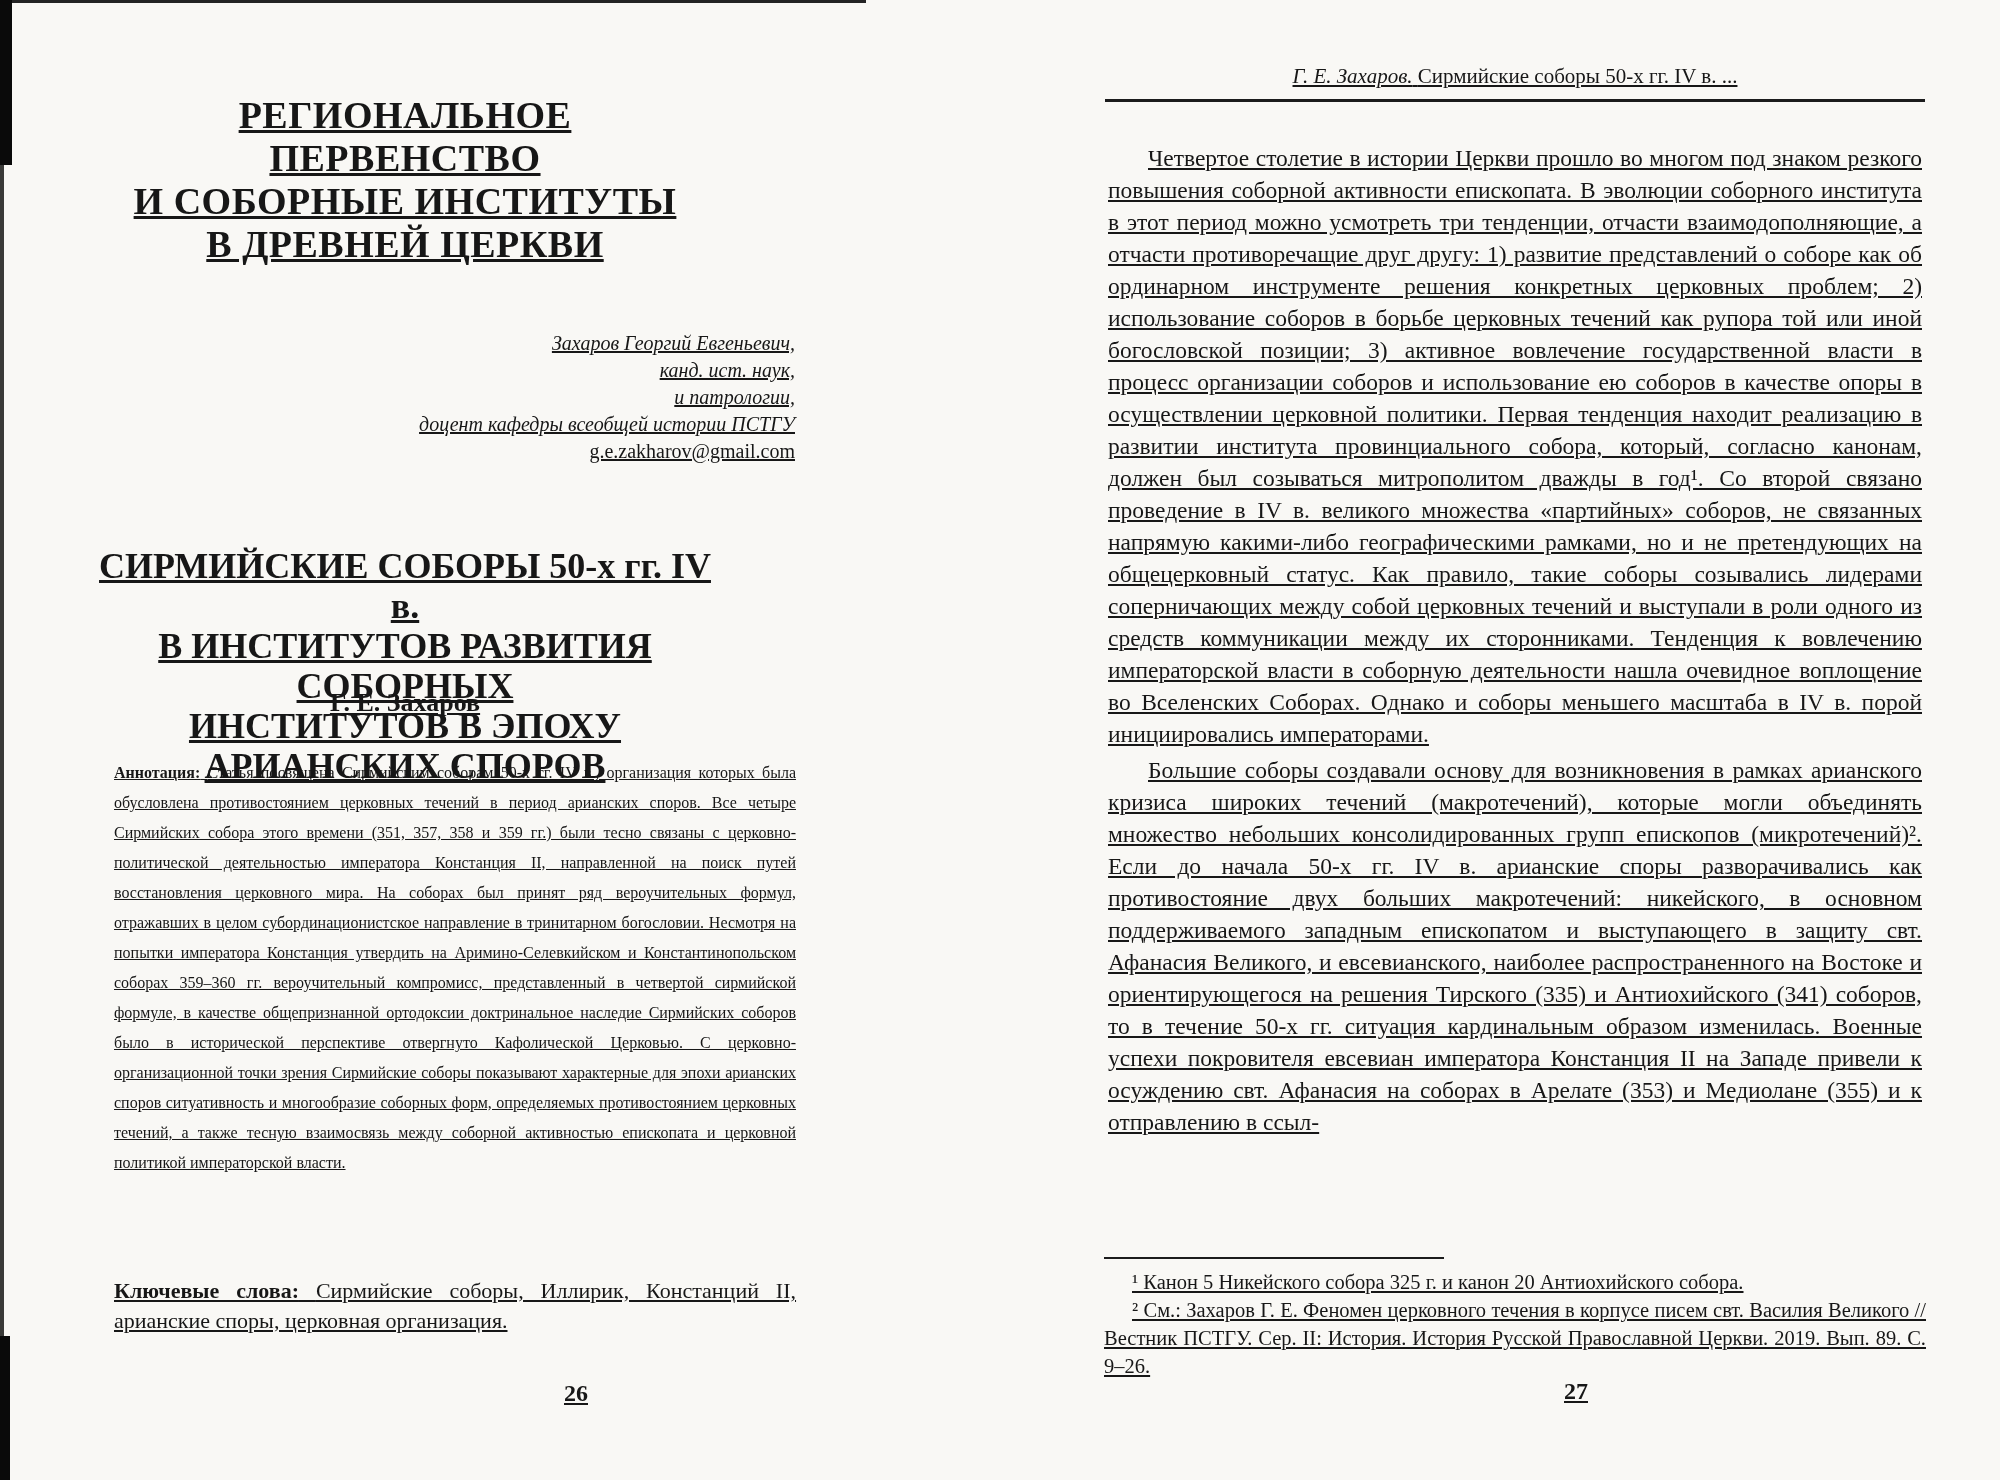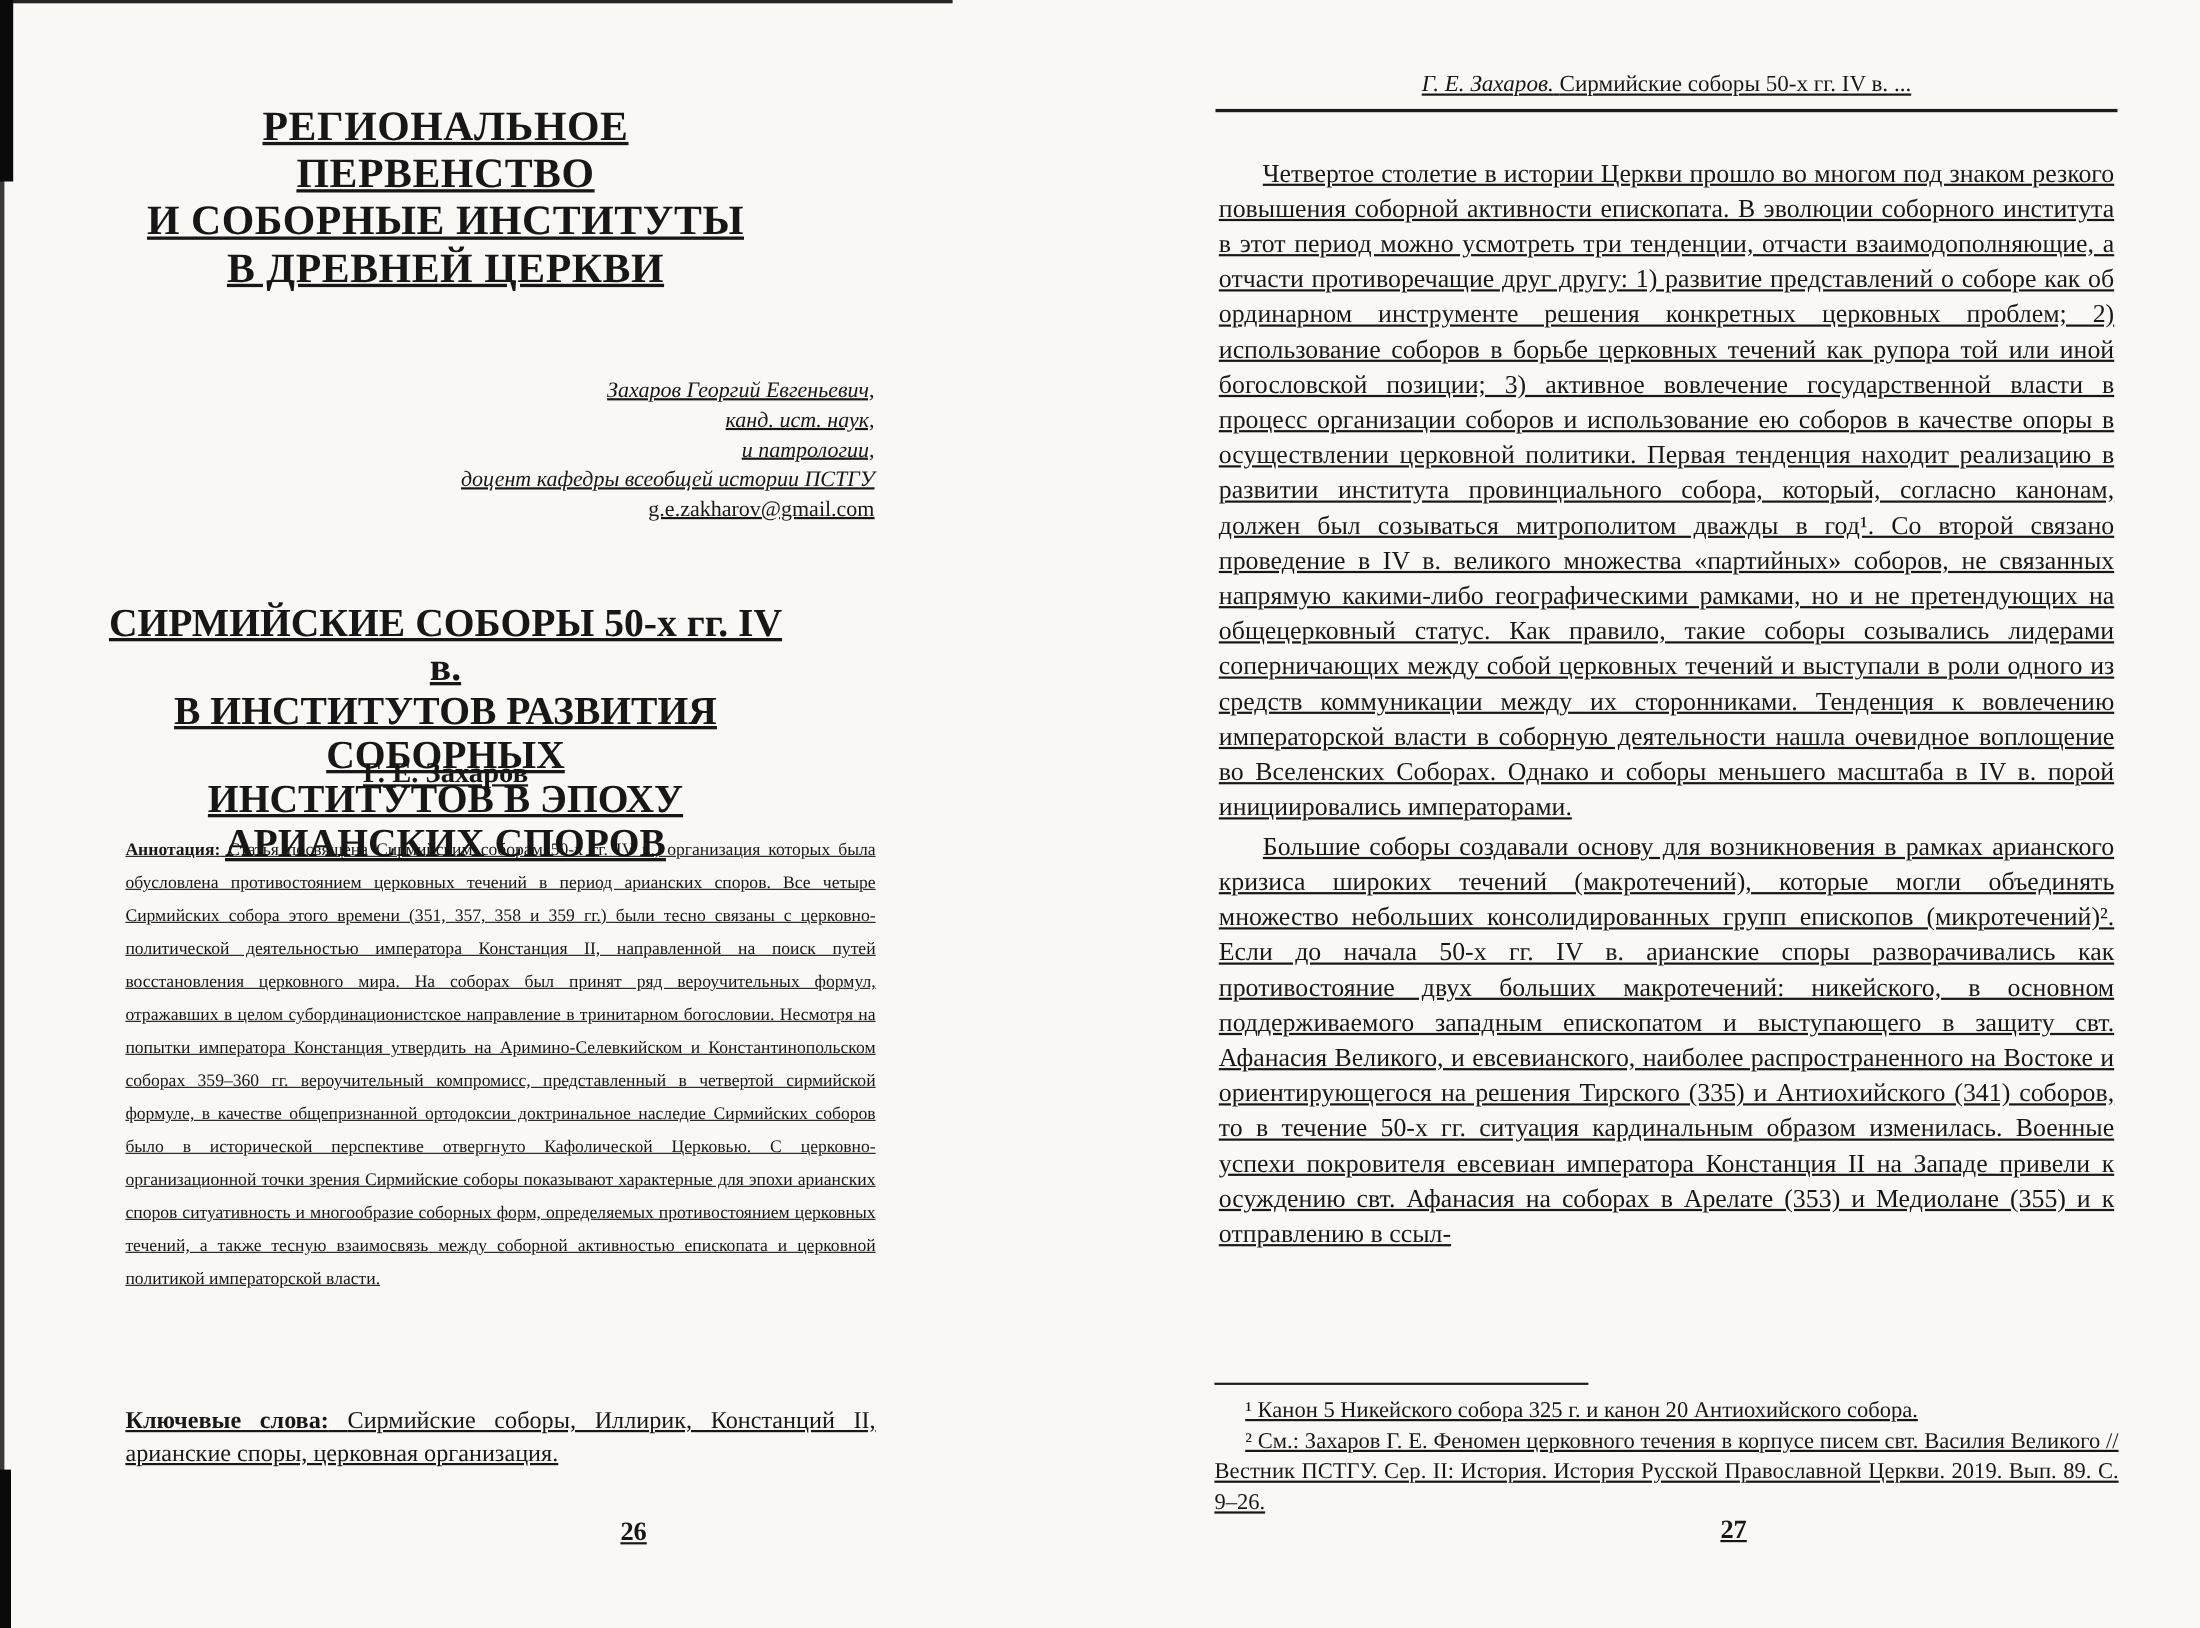--- a/index.html
+++ b/index.html
@@ -25,21 +25,20 @@
     font-size: 38px;
     line-height: 43px;
     letter-spacing: 0.5px;
   }
   .author-block {
     left: 355px; top: 330px; width: 440px;
     text-align: right;
     font-style: italic;
     font-size: 20px;
     line-height: 27px;
-    margin-top: 12px;
   }
   .author-block .email { font-style: normal; }
   .article-title {
     left: 95px; top: 546px; width: 620px;
     text-align: center;
     font-weight: bold;
     font-size: 36px;
     line-height: 40px;
   }
   .article-author {

